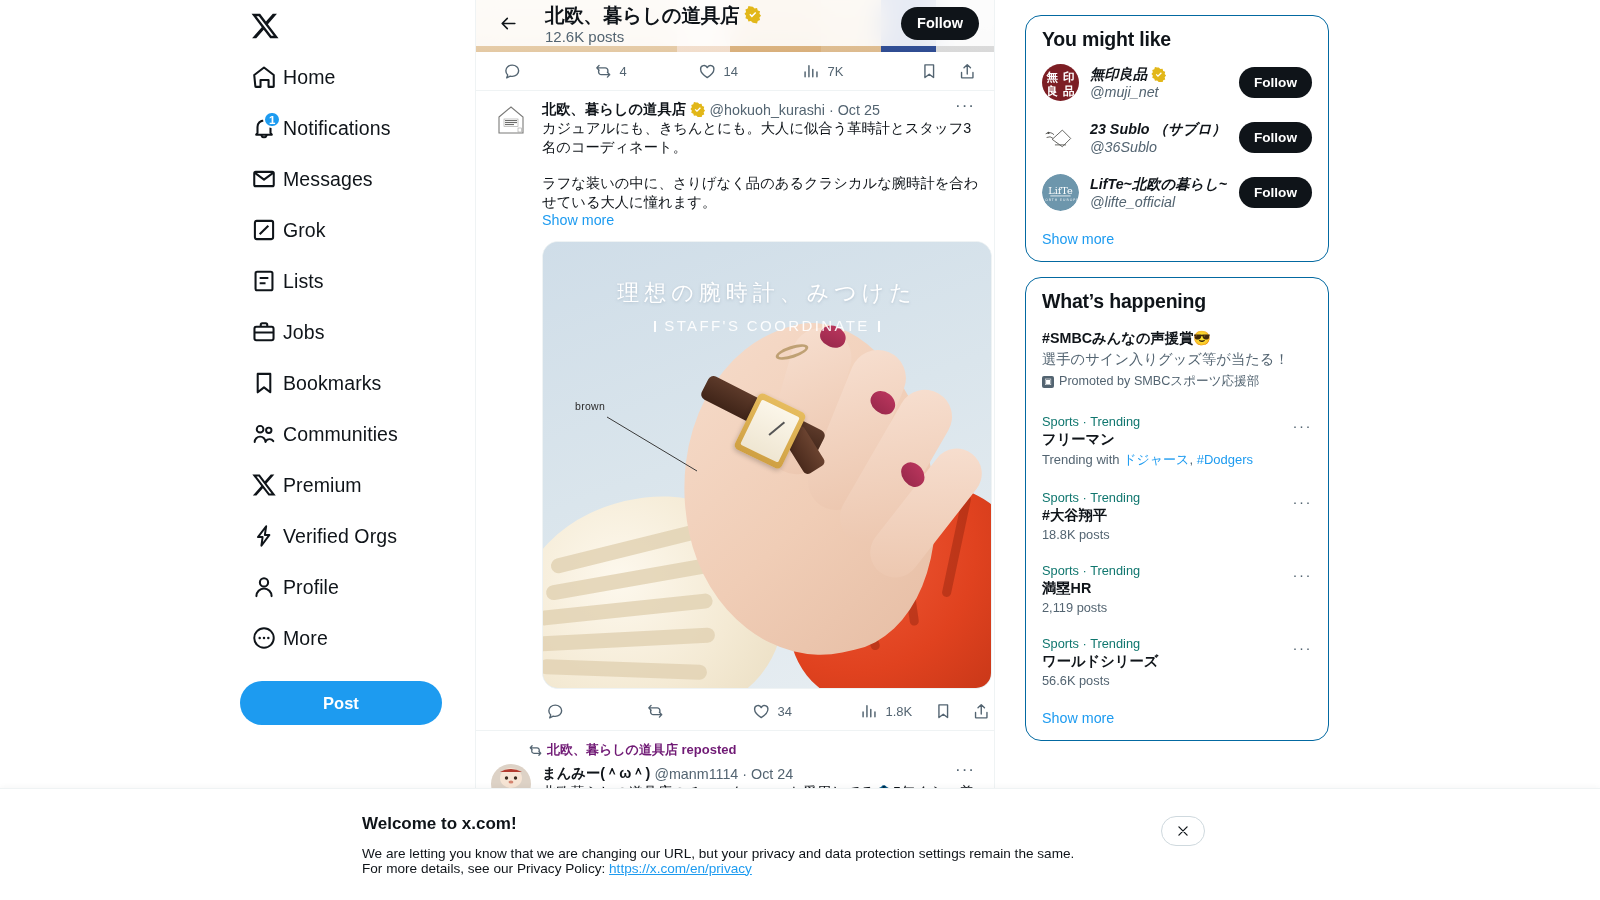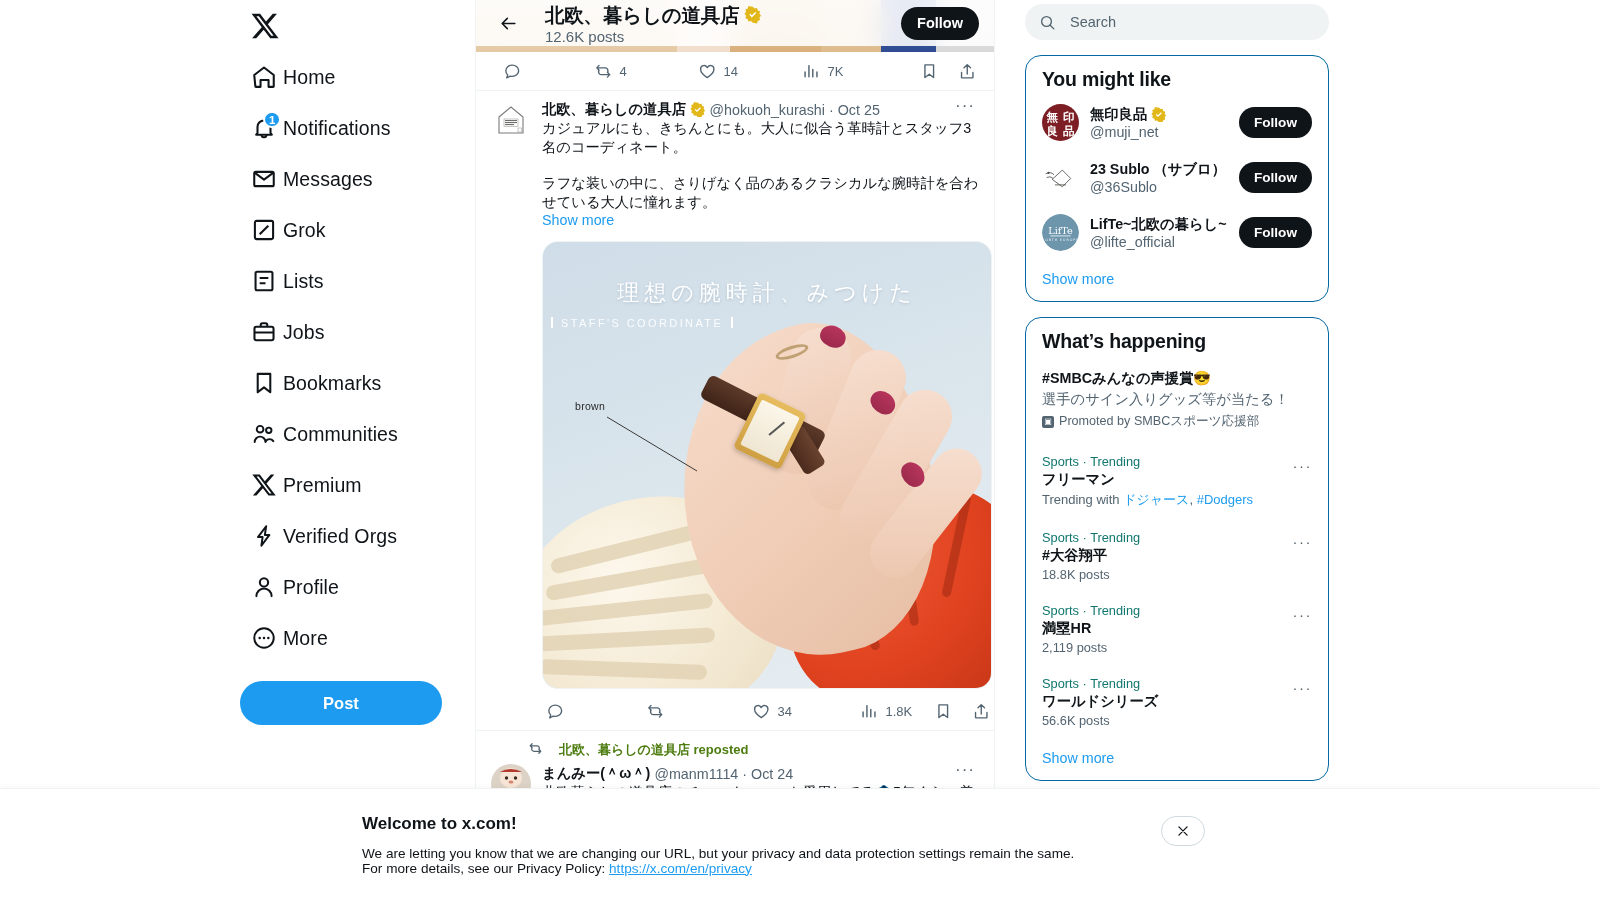--- a/index.html
+++ b/index.html
@@ -142,22 +142,22 @@
     background: linear-gradient(160deg,#cfdde8 0%,#dae5ec 45%,#e8eef2 100%);
   }
   .pc-title {
     position: absolute; top: 36px; left: 0; right: 0;
     text-align: center; color: #ffffff;
     font-size: 22px; letter-spacing: 5px; font-weight: 400;
     text-shadow: 0 1px 3px rgba(120,140,160,.35);
   }
   .pc-sub {
     position: absolute; top: 75px; left: 0; right: 0;
-    text-align: left; color: rgba(255,255,255,.92);
-    font-size: 11px; letter-spacing: 2.4px;
+    text-align: center; color: rgba(255,255,255,.92);
+    font-size: 15px; letter-spacing: 2.4px;
   }
   .pc-sub .bar { display:inline-block; width:2px; height:11px; background:#fff; vertical-align:-1px; margin:0 8px;}
   .pc-brown {
     position: absolute; left: 32px; top: 158px;
     font-size: 10.5px; color: #2a2a2a; letter-spacing: .3px;
   }
   .pc-leader {
     position: absolute; left: 62px; top: 173px;
     width: 96px; height: 60px;
   }
@@ -226,23 +226,23 @@
     position:absolute; right: -26px; bottom: -14px; width: 230px; height: 210px;
     background: radial-gradient(circle at 30% 25%, #f05a38 0%, #e0421f 55%, #c13416 100%);
     border-radius: 40% 30% 26% 34% / 34% 30% 34% 38%;
     transform: rotate(-5deg);
   }
   .bag-l {
     position:absolute; background: rgba(120,25,10,.35); border-radius: 20px;
   }
 
   .repost-line {
-    display: flex; align-items: flex-start; gap: 16px;
+    display: flex; align-items: center; gap: 4px;
     padding: 10px 15px 2px 52px;
-    font-size: 13px; color: #4d7c0f; font-weight: 700;
+    font-size: 13px; color: #701a75; font-weight: 700;
   }
   .repost-line svg { width: 15px; height: 15px; flex:0 0 15px;}
 
   
   #rightcol {
     flex: 1 1 auto; height: 900px; padding: 0 0 0 30px; background:#fff;
     position: relative;
   }
   .rc-inner { width: 304px; }
   #searchbar {
@@ -261,21 +261,21 @@
   .card {
     margin-top: 15px; border: 1px solid #0369a1; border-radius: 16px;
     overflow: hidden;
   }
   .card-title { font-size: 19.5px; font-weight: 800; padding: 12px 16px 4px 16px; letter-spacing:-.2px;}
 
   .who-row {
     display: flex; align-items: center; padding: 9px 16px; gap: 11px; cursor: pointer;
   }
   .who-av { width: 37px; height: 37px; border-radius: 50%; flex: 0 0 37px; overflow:hidden; position:relative;}
-  .who-txt { flex: 1 1 auto; min-width: 0; }
+  .who-txt { flex: 1 1 auto; min-width: 0; font-style: italic; }
   .who-name { font-size: 14.3px; font-weight: 700; display:flex; align-items:center; gap:4px; white-space: nowrap;}
   .who-handle { font-size: 14.3px; color: #536471; white-space: nowrap;}
   .follow-sm {
     background: #0f1419; color: #fff; border: none;
     height: 31px; padding: 0 15px; border-radius: 17px;
     font-size: 13.6px; font-weight: 700; cursor: pointer; flex:0 0 auto;
   }
   .showmore-row {
     padding: 11px 16px 14px 16px; font-size: 14.3px; color: #1d9bf0; cursor: pointer;
   }
@@ -683,27 +683,20 @@
           </div>
           <div class="tw-text">北欧暮らしの道具店のチェスターコート愛用してる🧥5年くらい着てる、さ</div>
         </div>
       </article>
     </div>
   </main>
 
   <aside id="rightcol">
     <div class="rc-inner">
 
-      <div id="searchbar">
-        <svg viewBox="0 0 24 24" fill="none" stroke="#536471" stroke-width="1.9" stroke-linecap="round">
-            <circle cx="10.6" cy="10.6" r="6.9"></circle>
-            <path d="M15.8 15.8 21 21"></path>
-          </svg>
-        <input id="search-input" type="text" placeholder="Search" style="">
-      </div>
 
       <section class="card">
         <div class="card-title">You might like</div>
 
         <div class="who-row">
           <div class="who-av">
             <svg viewBox="0 0 40 40">
               <rect width="40" height="40" rx="3" fill="#7c1e24"></rect>
               <g fill="#fff" font-family="DejaVu Sans" font-size="12.5" font-weight="700" text-anchor="middle">
                 <text x="11" y="18">無</text>

